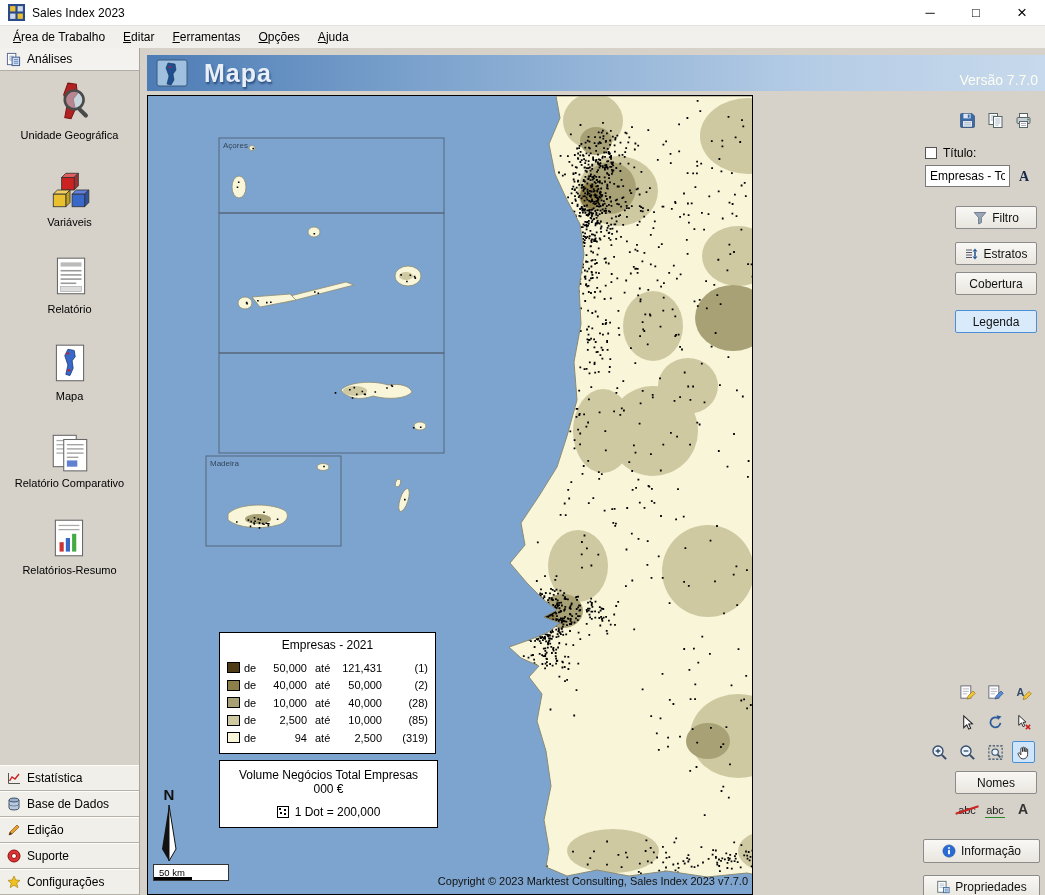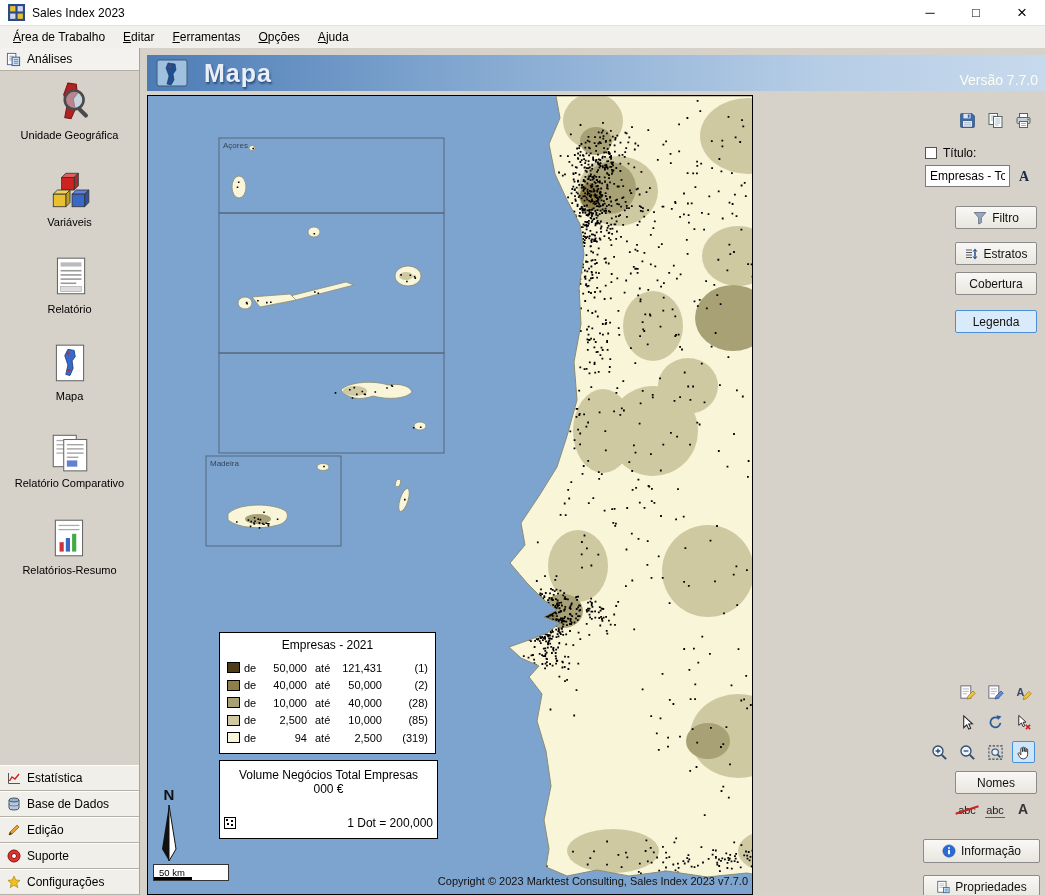--- a/index.html
+++ b/index.html
@@ -45,21 +45,21 @@
   .inset-label{font-size:8px;fill:#34455a;font-family:"Liberation Sans",sans-serif;}
   .map-overlay{position:absolute;background:#fff;border:1px solid #000;}
   .legend-box{left:71px;top:536px;width:217px;padding:5px 7px 6px;}
   .legend-title{text-align:center;font-size:12px;margin-bottom:7px;}
   .lg-row{display:grid;grid-template-columns:17px 20px 43px 28px 47px 1fr;align-items:center;height:17.5px;font-size:11px;}
   .sw{width:13px;height:11px;border:1px solid #000;display:inline-block;}
   .lg-row .ate{padding-left:8px;}
   .num{text-align:right;}
   .cnt{text-align:right;}
   .volume-box{left:71px;top:664px;width:219px;padding:7px 4px 8px;text-align:center;font-size:12px;}
-  .volume-dot-row{margin-top:20px;display:flex;align-items:center;justify-content:space-between;gap:6px;}
+  .volume-dot-row{margin-top:9px;display:flex;align-items:center;justify-content:center;gap:6px;}
   .volume-dot-row svg{display:block;}
   .north{position:absolute;left:8px;top:690px;width:26px;text-align:center;}
   .north-n{font-weight:bold;font-size:15px;color:#111;}
   .north svg{display:block;margin:0 auto;}
   .scalebar{position:absolute;left:5px;top:768px;width:76px;height:17px;background:#fff;border:1px solid #333;font-size:9.5px;display:flex;align-items:center;padding-left:5px;}
   .scalebar .tick{position:absolute;left:0;bottom:0;height:3px;width:38px;background:#000;}
   .copyright{position:absolute;right:4px;bottom:7px;font-size:11px;color:#111;}
 
   
   .right-panel{position:absolute;left:910px;top:101px;width:135px;height:804px;padding-left:12px;}

